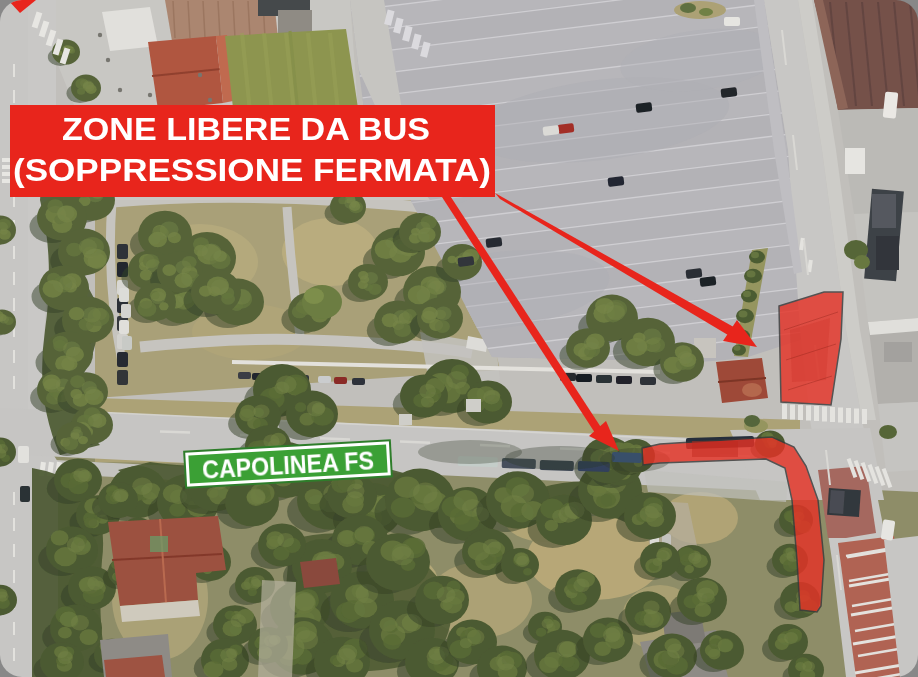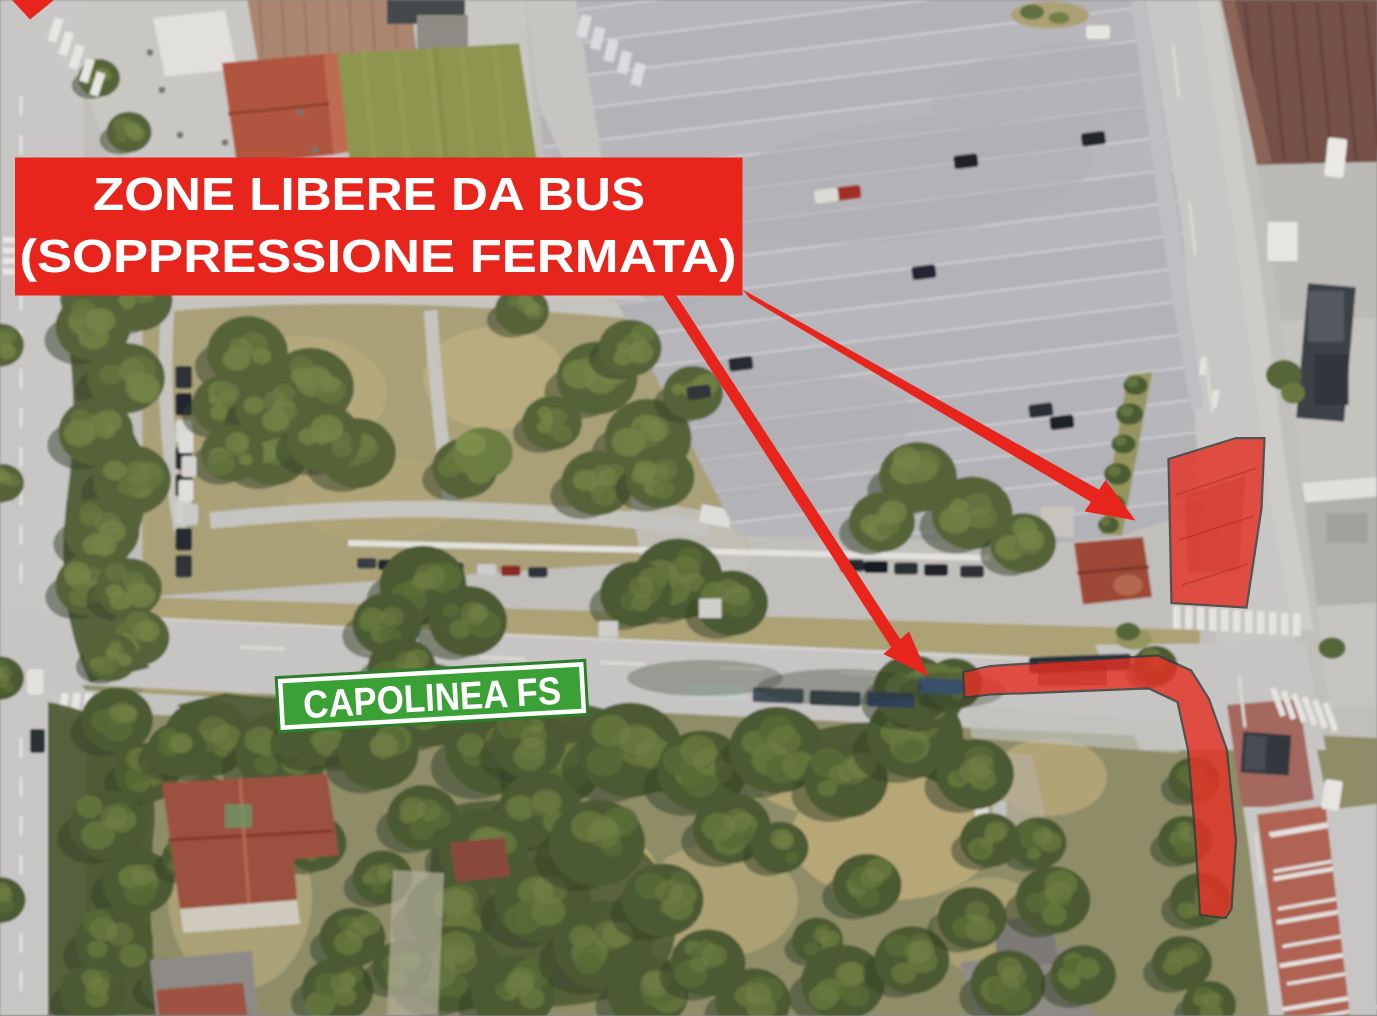--- a/index.html
+++ b/index.html
@@ -1,15 +1,15 @@
 <!DOCTYPE html>
 <html><head><meta charset="utf-8">
 <style>
 html,body{margin:0;padding:0;background:#888;}
-#map{position:relative;width:918px;height:677px;overflow:hidden;font-family:"Liberation Sans",sans-serif;}
+#map{position:relative;width:918px;height:677px;overflow:hidden;font-family:"Liberation Sans",sans-serif;border-radius:22px;}
 </style></head><body>
 <div id="map">
 <svg width="918" height="677" viewBox="0 0 918 677" xmlns="http://www.w3.org/2000/svg">
 <defs>
 <filter id="soft" x="-2%" y="-2%" width="104%" height="104%">
           <feGaussianBlur stdDeviation="0.55"></feGaussianBlur>
         </filter>
 <clipPath id="lotclip">
           <polygon points="350,0 764,0 788,150 812,330 800,340 748,357 725,360 700,362 492,357 364,110"></polygon>
         </clipPath>

